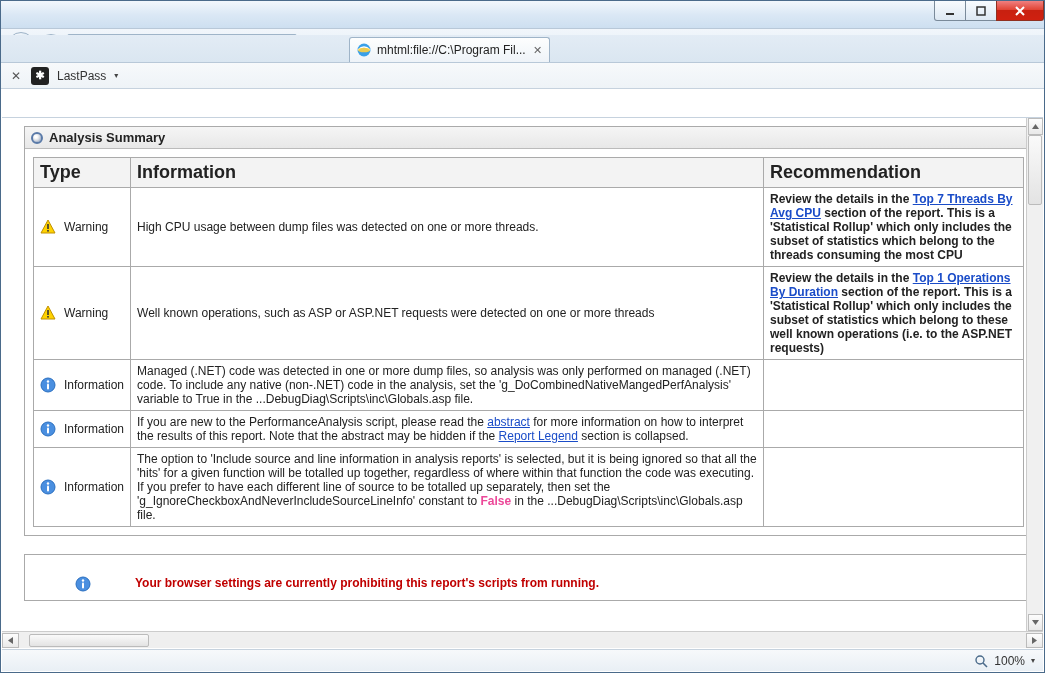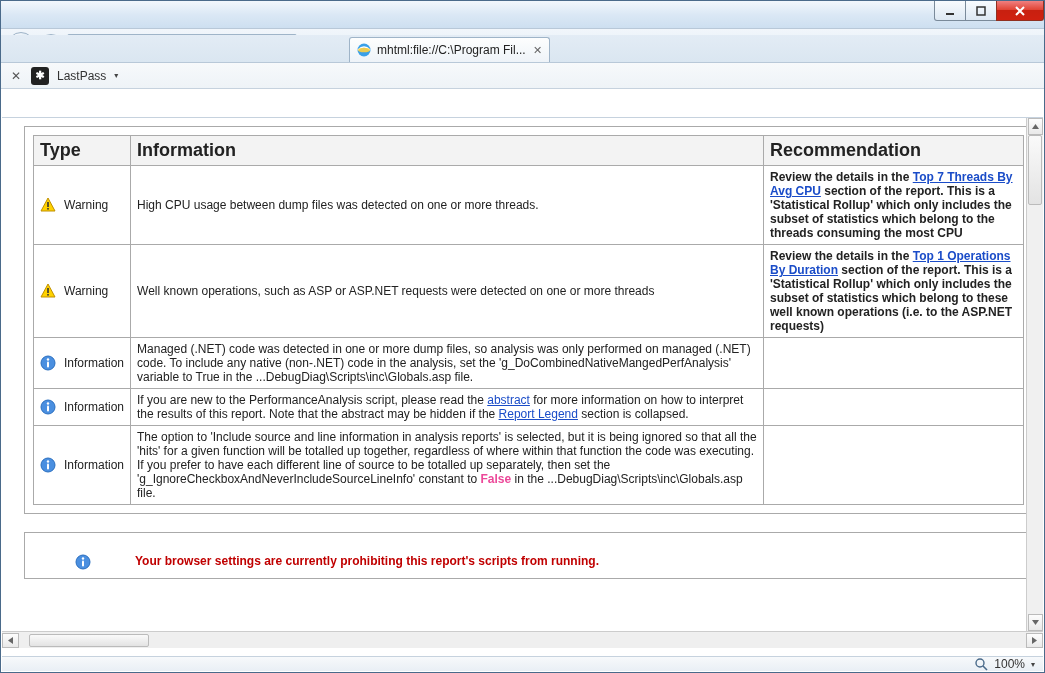--- a/index.html
+++ b/index.html
@@ -185,21 +185,21 @@
     padding:20px 8px 8px 50px;
     font-size:12px;
     color:#222;
   }
   .details-row { display:flex; gap:8px; align-items:flex-start; }
   .details-text { line-height:1.4;margin-left:36px; }
   .details-text .l1 { color:#c00000; font-weight:bold; }
 
   
   .statusbar {
-    position:absolute; left:1px; right:1px; bottom:1px; height:15px;
+    position:absolute; left:1px; right:1px; bottom:1px; height:22px;
     background:linear-gradient(to bottom,#f7f9fb,#e9eff5);
     border-top:1px solid #c6d2de;
     display:flex; align-items:center; justify-content:flex-end;
     padding:0 8px;
     font-size:12px; color:#333;
     gap:6px;
   }
   .zoom-ico { width:14px; height:14px; }
 
   
@@ -335,20 +335,24 @@
     <span class="ext-close">✕</span>
     <span class="lp-icon">✱</span>
     <span>LastPass</span>
     <span style="font-size:8px;color:#444;">▾</span>
   </div>
 
   <div class="viewport">
     <div class="page">
 
       <div class="section">
+        <div class="section-header">
+          <span class="collapse-dot"></span>
+          <span>Analysis Summary</span>
+        </div>
         <div class="section-body">
           <table class="summary">
             <thead>
               <tr>
                 <th>Type</th>
                 <th>Information</th>
                 <th>Recommendation</th>
               </tr>
             </thead>
             <tbody>

